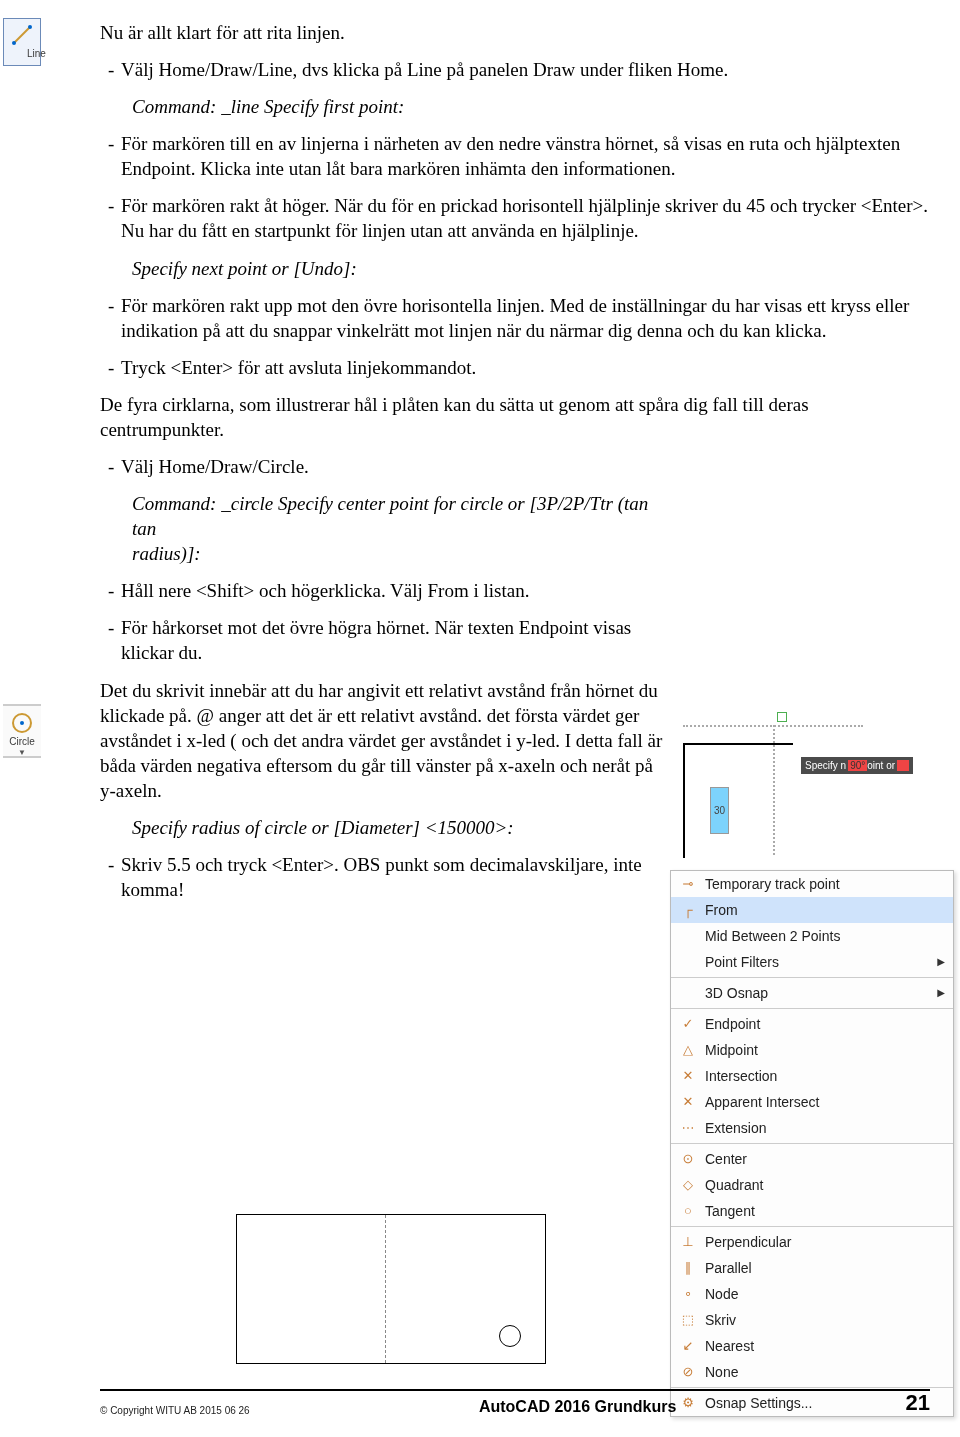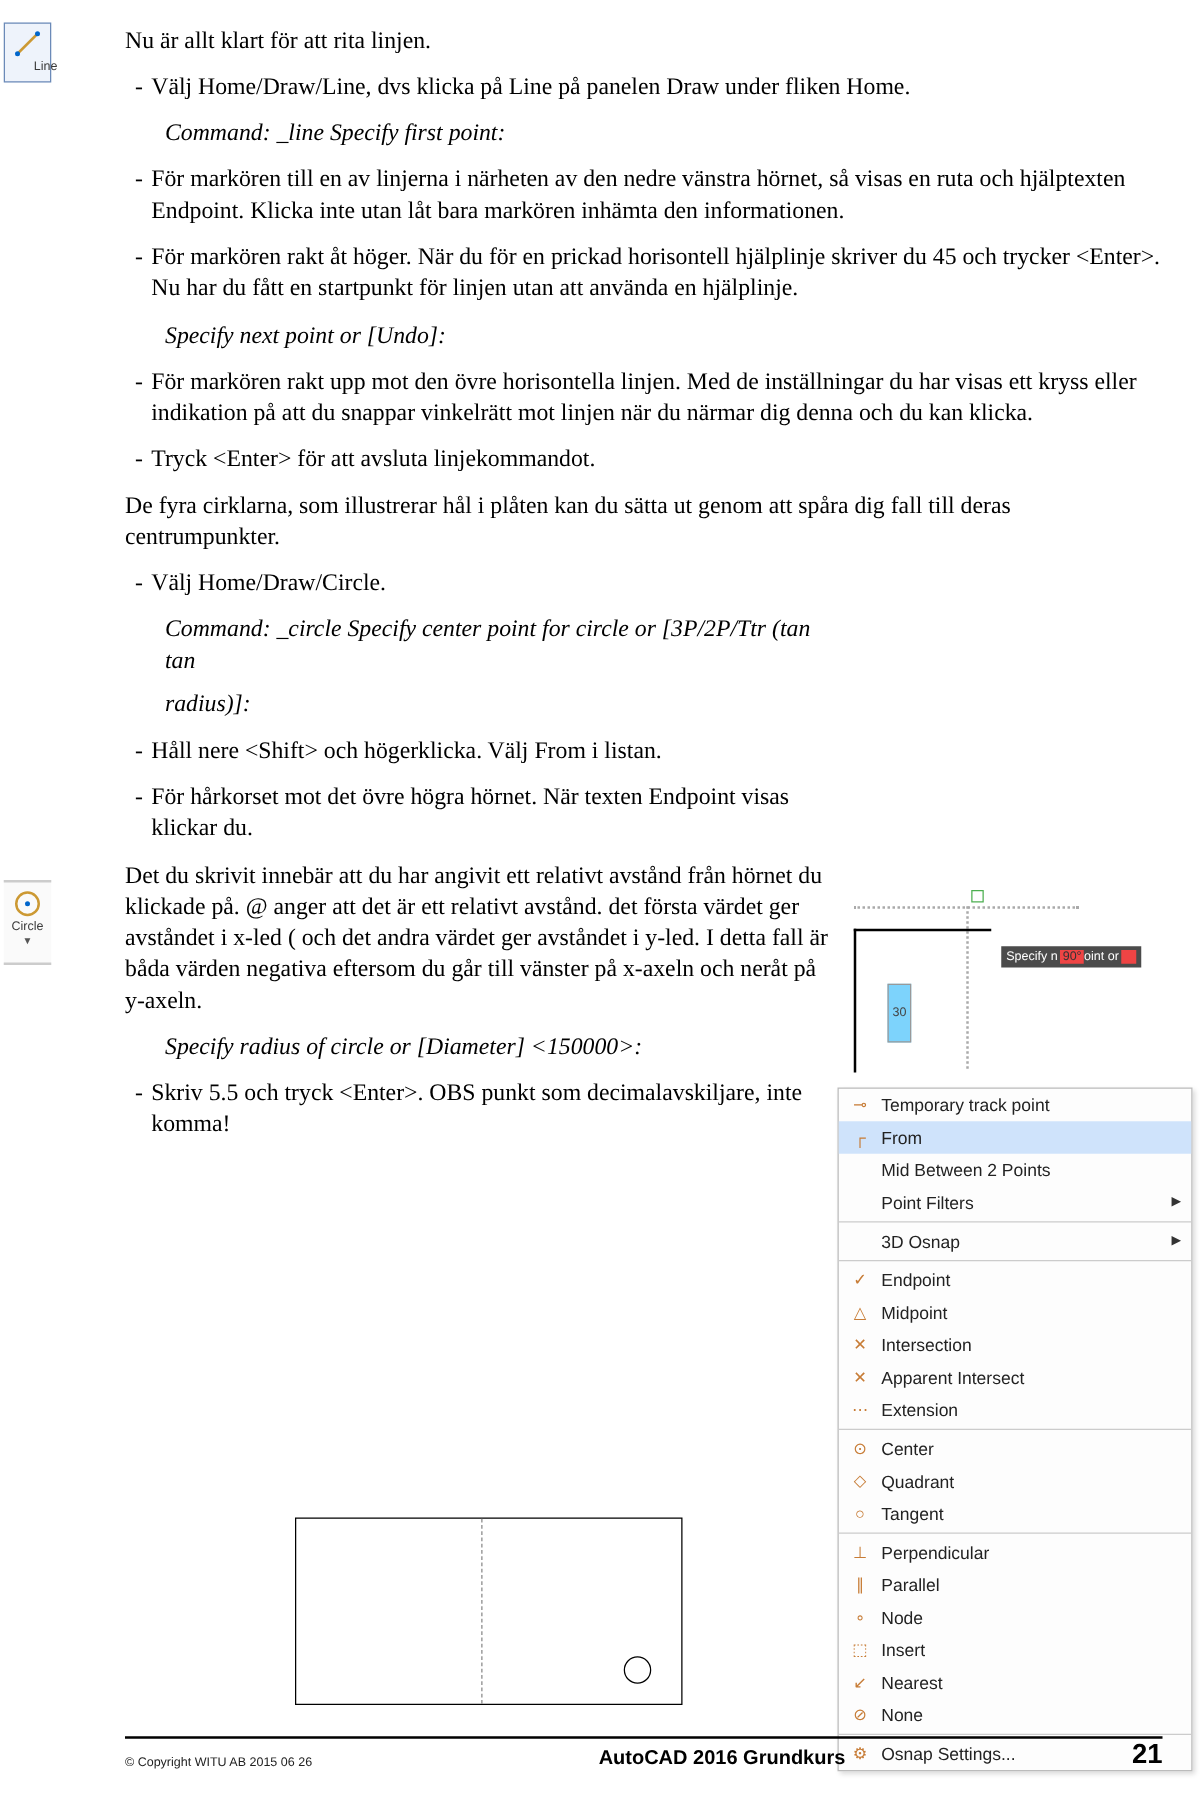--- a/index.html
+++ b/index.html
@@ -38,21 +38,21 @@
     text-align: center;
   }
   .icon-line svg { display: block; margin: 4px auto 0 auto; }
   .icon-line .lbl { font-family: "Segoe UI", Arial, sans-serif; font-size: 10px; color: #3a3a3a; margin-left: 23px; }
   
   .icon-circle {
     position: absolute;
     left: 3px;
     top: 704px;
     width: 38px;
-    height: 68px;
+    height: 54px;
     border-top: 2px solid #ccc;
     border-bottom: 2px solid #ccc;
     background: #fafafa;
     text-align: center;
   }
   .icon-circle svg { display: block; margin: 5px auto 0 auto; }
   .icon-circle .lbl { font-family: "Segoe UI", Arial, sans-serif; font-size: 10px; color: #3a3a3a; }
   .icon-circle .arrow { font-size: 8px; color: #555; }
 
   .fig-top {
@@ -205,21 +205,21 @@
     <p>Nu är allt klart för att rita linjen.</p>
     <p class="bullet">Välj Home/Draw/Line, dvs klicka på Line på panelen Draw under fliken Home.</p>
     <p class="italic command-indent">Command: _line Specify first point:</p>
     <p class="bullet">För markören till en av linjerna i närheten av den nedre vänstra hörnet, så visas en ruta och hjälptexten Endpoint. Klicka inte utan låt bara markören inhämta den informationen.</p>
     <p class="bullet">För markören rakt åt höger. När du för en prickad horisontell hjälplinje skriver du 45 och trycker &lt;Enter&gt;. Nu har du fått en startpunkt för linjen utan att använda en hjälplinje.</p>
     <p class="italic command-indent">Specify next point or [Undo]:</p>
     <p class="bullet">För markören rakt upp mot den övre horisontella linjen. Med de inställningar du har visas ett kryss eller indikation på att du snappar vinkelrätt mot linjen när du närmar dig denna och du kan klicka.</p>
     <p class="bullet">Tryck &lt;Enter&gt; för att avsluta linjekommandot.</p>
     <p>De fyra cirklarna, som illustrerar hål i plåten kan du sätta ut genom att spåra dig fall till deras centrumpunkter.</p>
     <p class="bullet">Välj Home/Draw/Circle.</p>
-    <p class="italic command-indent narrow" style="margin-bottom:10px;font-family:Liberation Serif, serif;">
+    <p class="italic command-indent narrow" style="margin-bottom:0;font-family:Liberation Serif, serif;">
       <span>Command: _circle Specify center point for circle or [3P/2P/Ttr (tan tan</span>
     </p>
     <p class="italic command-indent narrow">
       <span>radius)]:</span>
     </p>
     <p class="bullet narrow">Håll nere &lt;Shift&gt; och högerklicka. Välj From i listan.</p>
     <p class="bullet narrow">För hårkorset mot det övre högra hörnet. När texten Endpoint visas klickar du.</p>
     <p class="narrow">Det du skrivit innebär att du har angivit ett relativt avstånd från hörnet du klickade på. @ anger att det är ett relativt avstånd. det första värdet ger avståndet i x-led ( och det andra värdet ger avståndet i y-led. I detta fall är båda värden negativa eftersom du går till vänster på x-axeln och neråt på y-axeln.</p>
     <p class="italic command-indent narrow">Specify radius of circle or [Diameter] &lt;150000&gt;:</p>
     <p class="bullet narrow">Skriv 5.5 och tryck &lt;Enter&gt;. OBS punkt som decimalavskiljare, inte komma!</p>
@@ -302,21 +302,21 @@
       <div class="item">
         <span class="ico">∥</span>
         <span class="label">Parallel</span>
       </div>
       <div class="item">
         <span class="ico">∘</span>
         <span class="label">Node</span>
       </div>
       <div class="item">
         <span class="ico">⬚</span>
-        <span class="label">Insert</span>
+        <span class="label">Skriv</span>
       </div>
       <div class="item">
         <span class="ico">↙</span>
         <span class="label">Nearest</span>
       </div>
       <div class="item">
         <span class="ico">⊘</span>
         <span class="label">None</span>
       </div>
       <hr>

